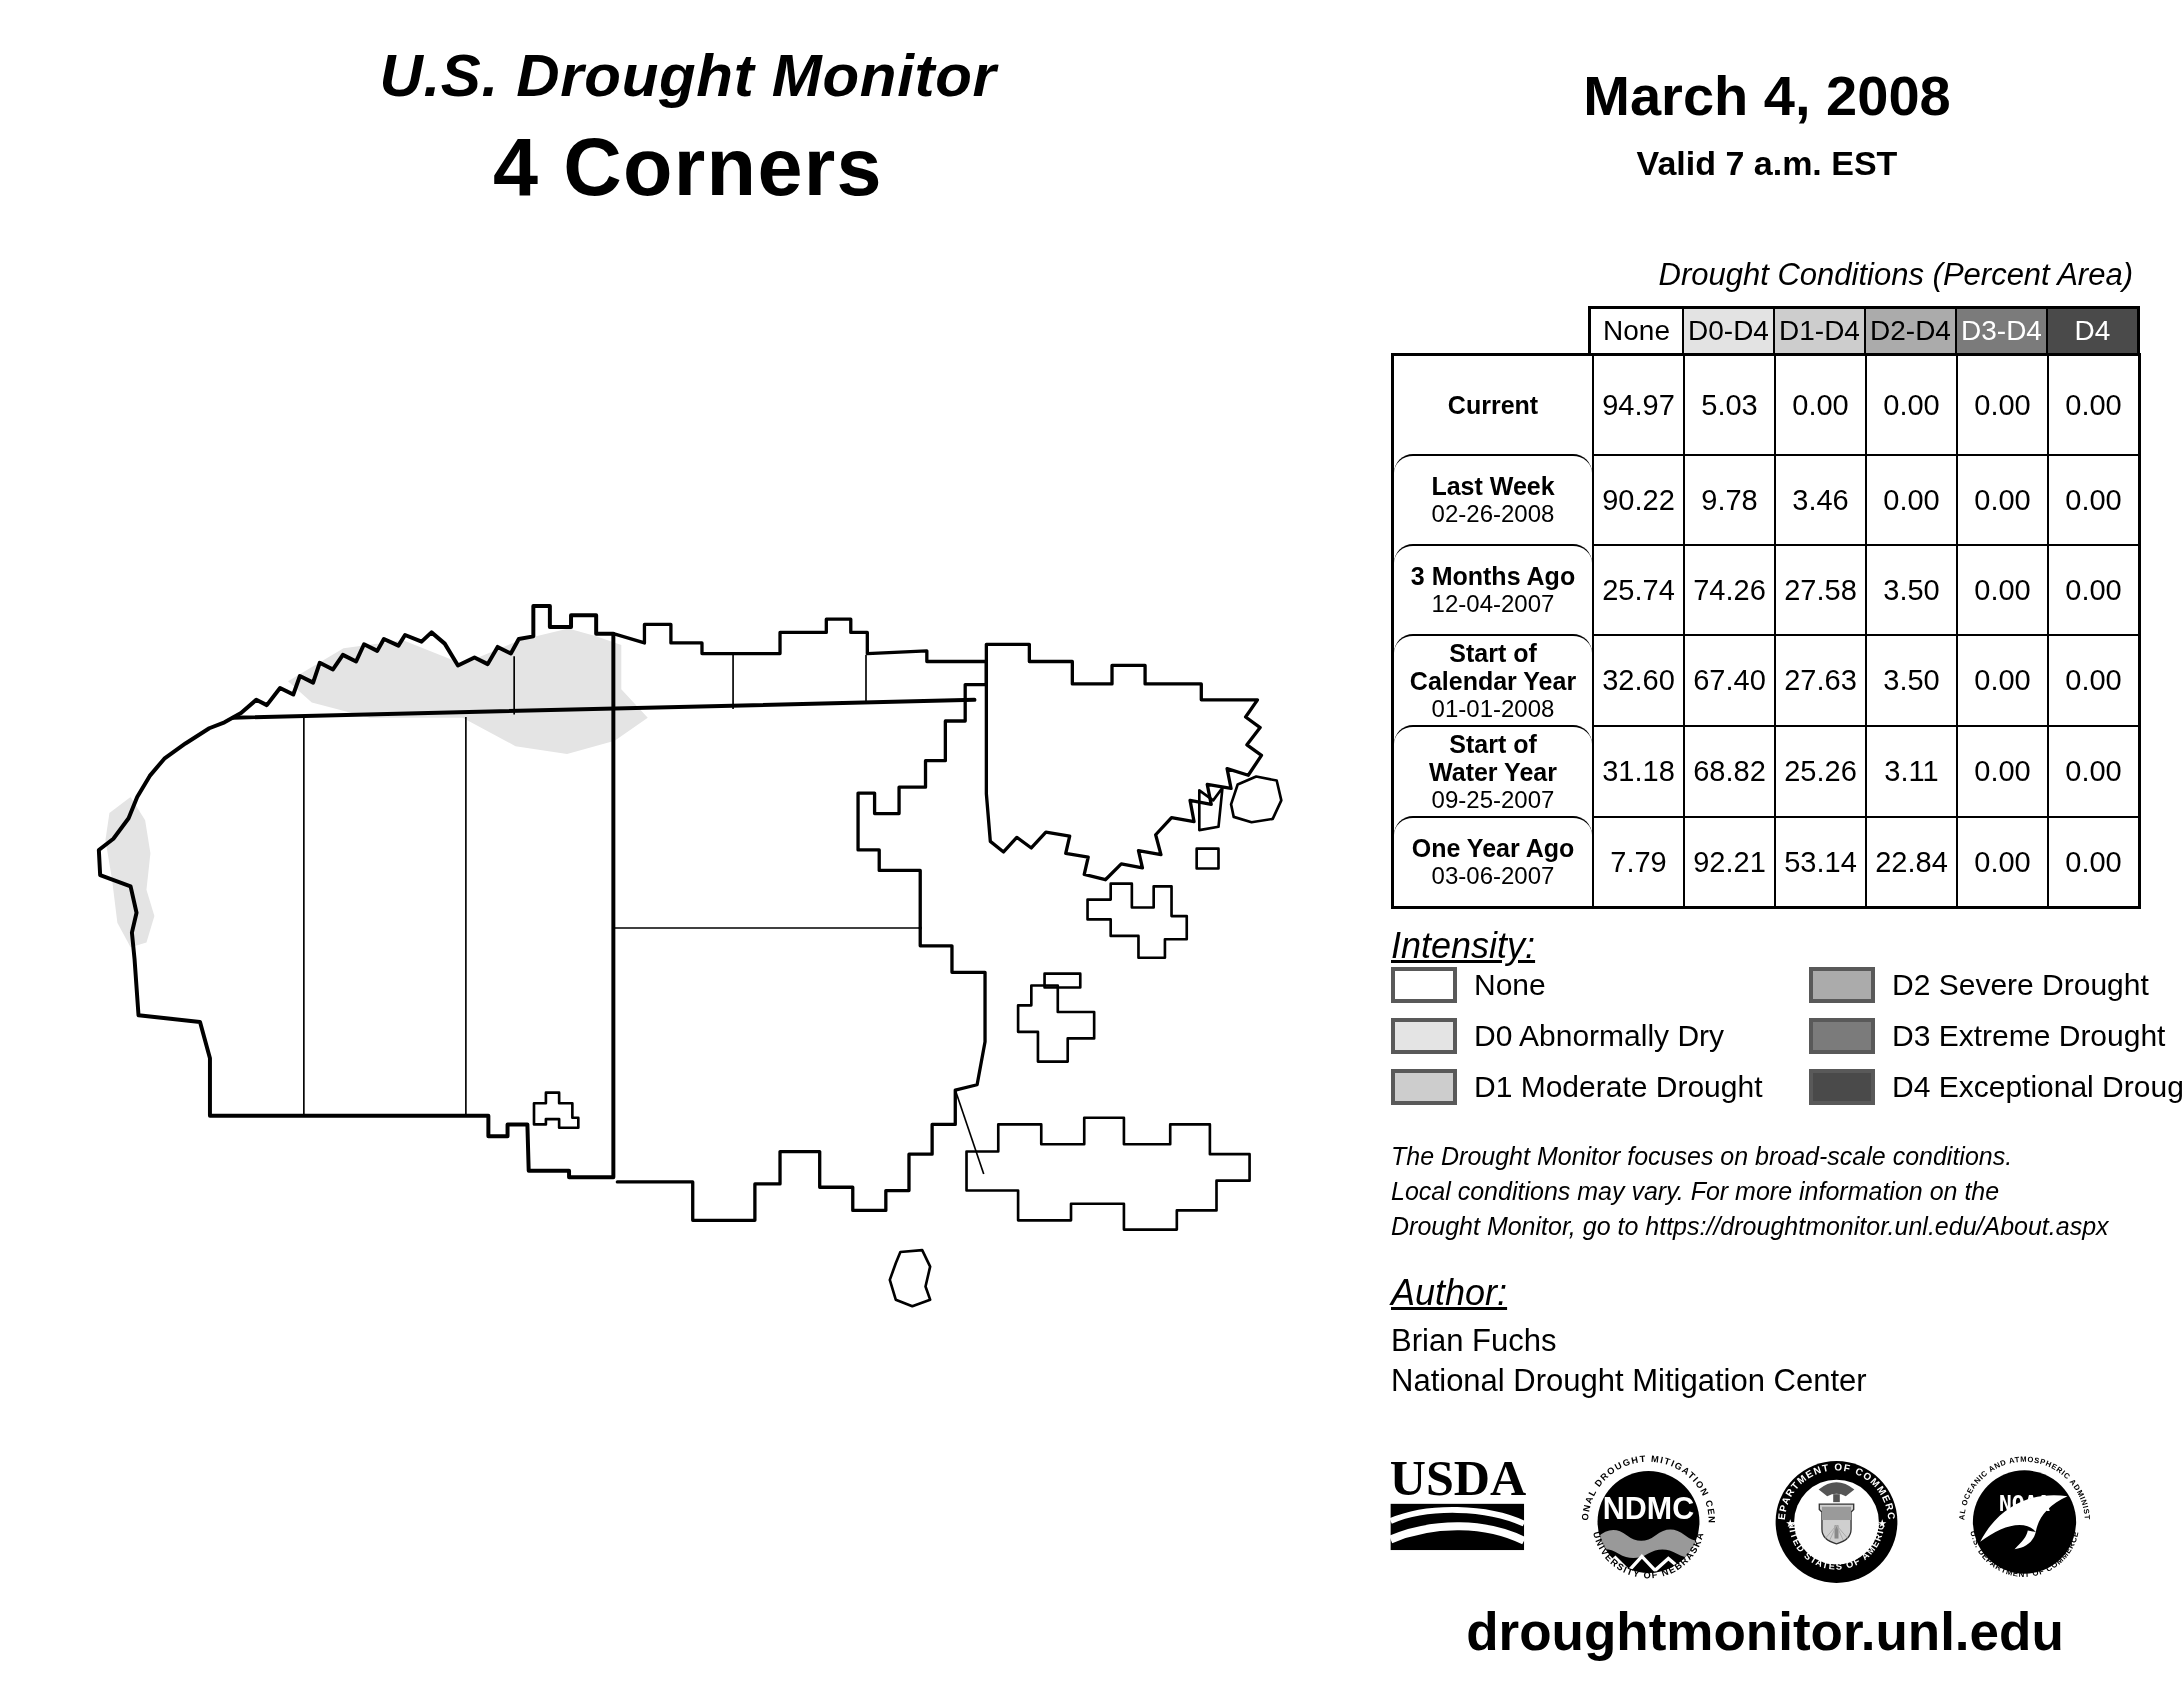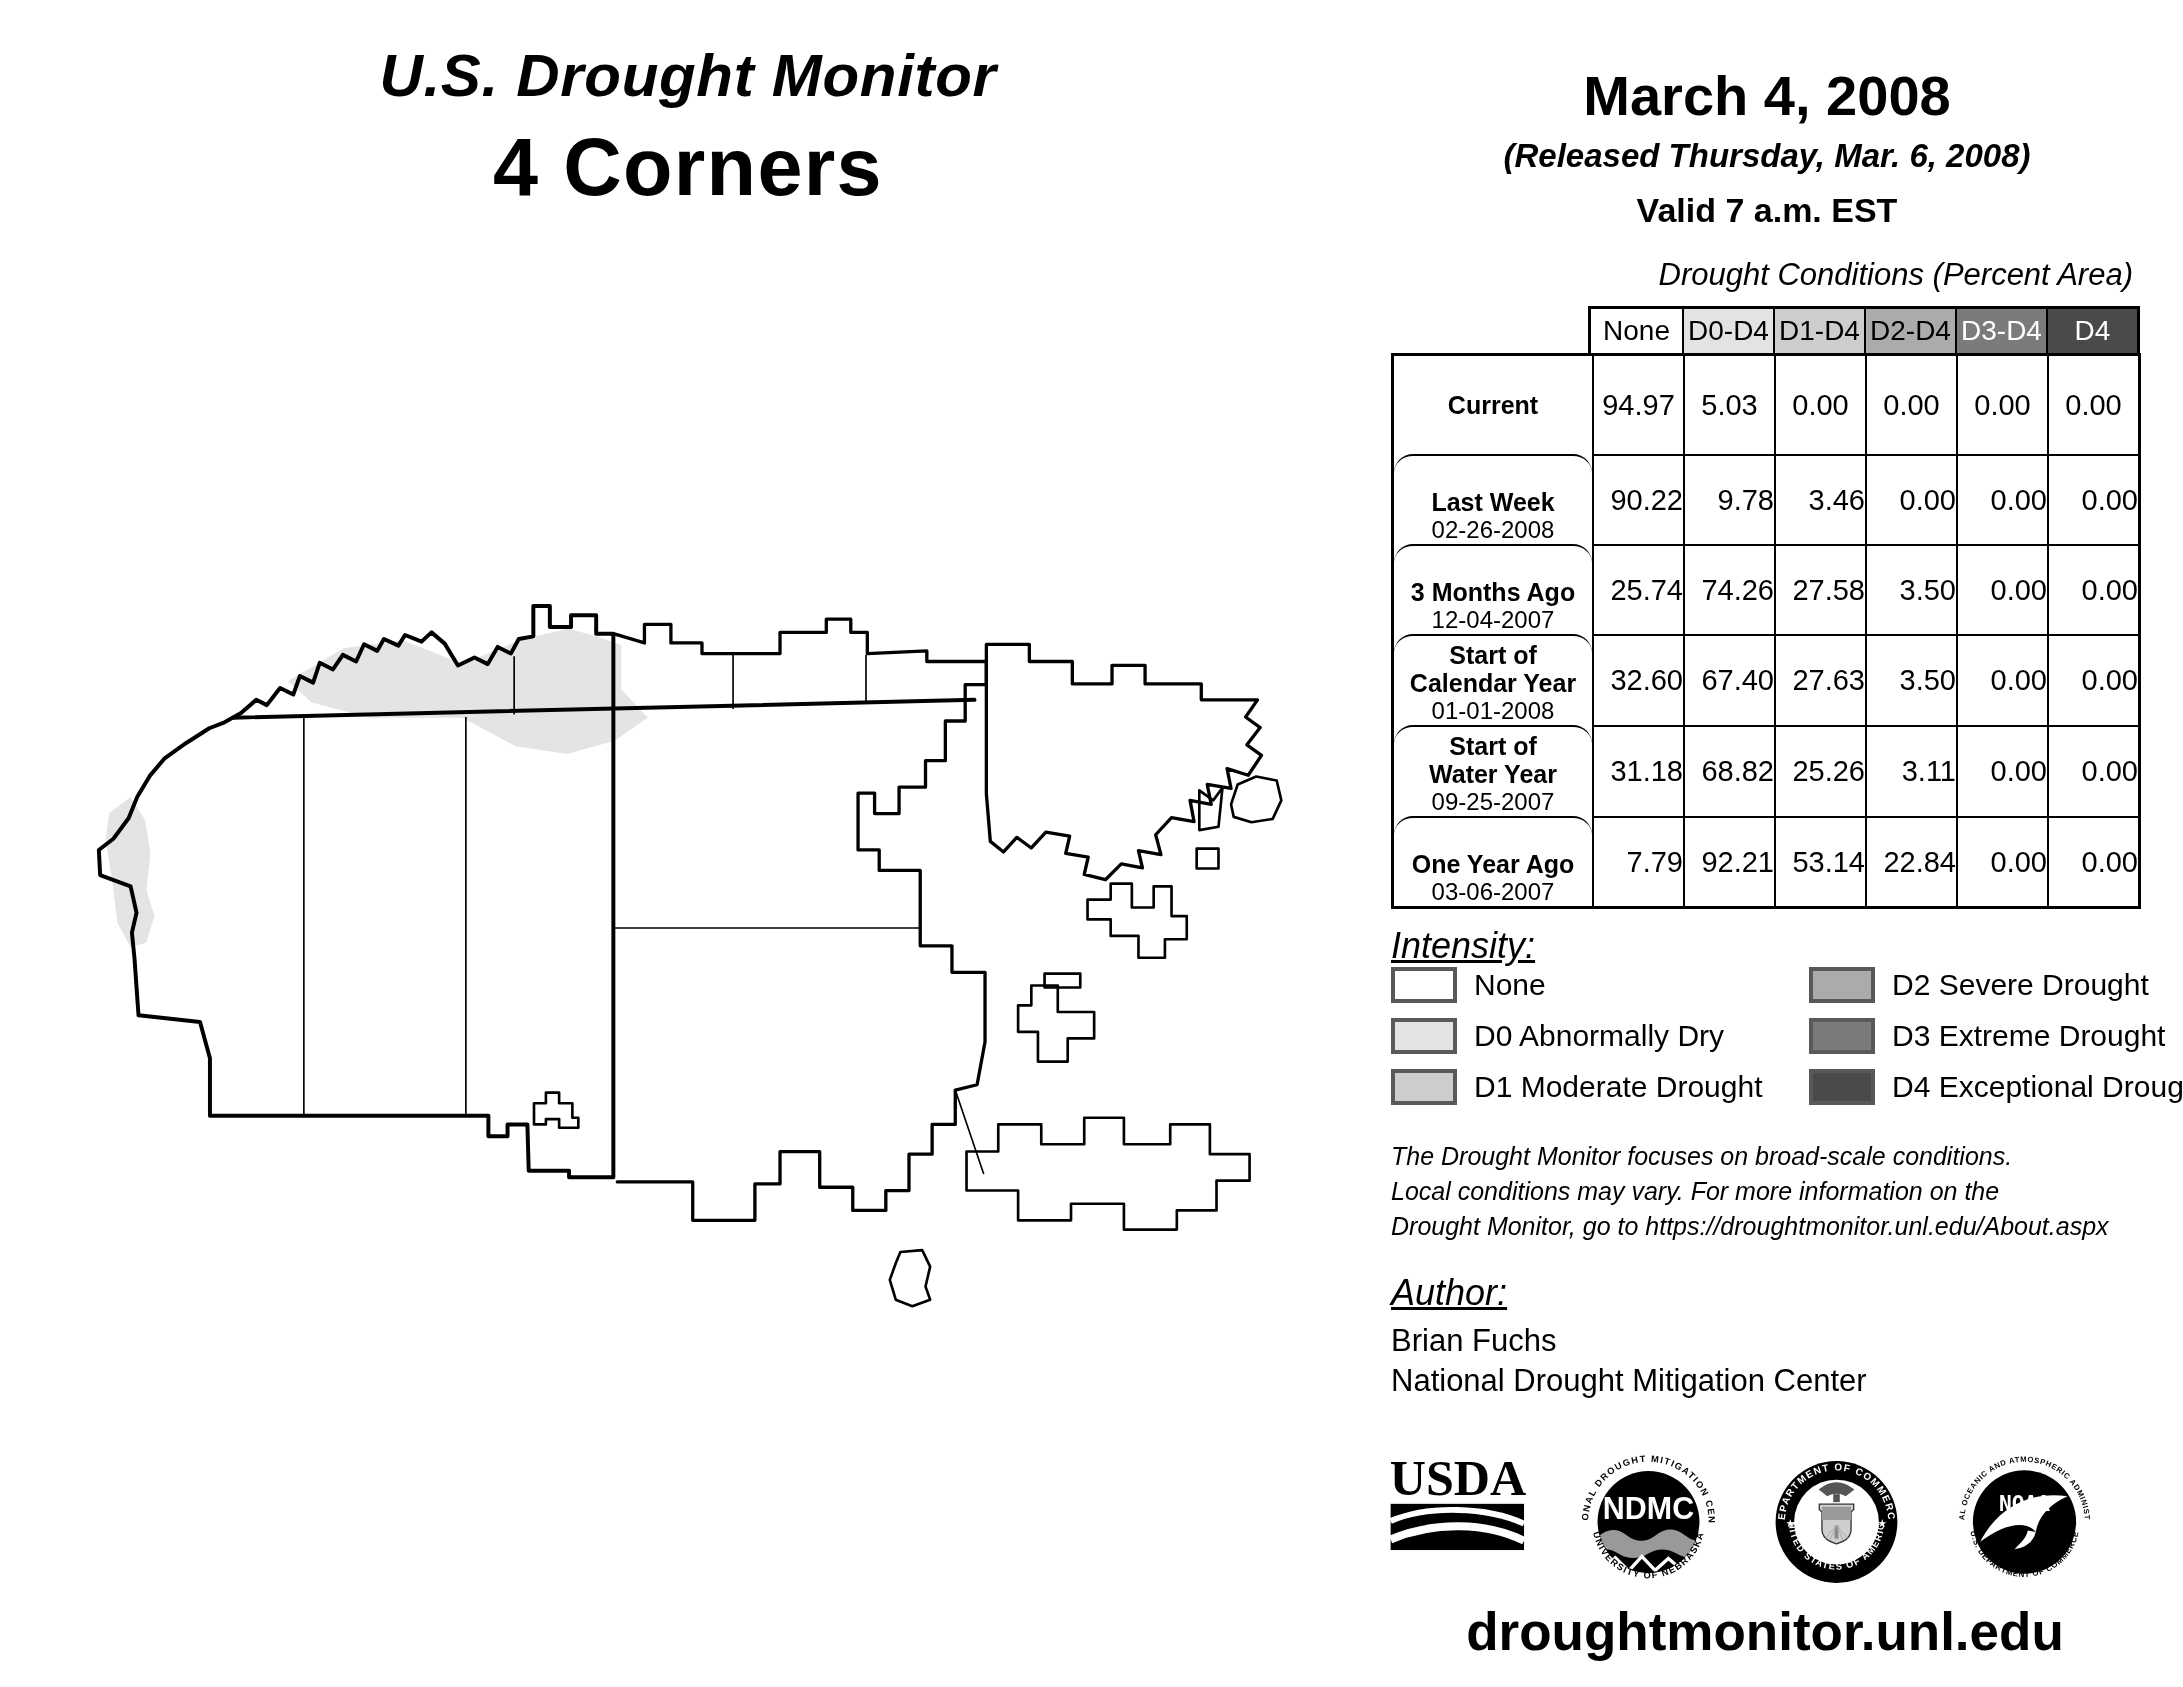--- a/index.html
+++ b/index.html
@@ -21,21 +21,21 @@
   #tbl-head{left:1588px;top:306px;display:flex;border:3.3px solid #000;background:#fff;}
   #tbl-head .hc{width:91px;height:44px;box-sizing:border-box;border-left:2.6px solid #000;
                 display:flex;align-items:center;justify-content:center;font-size:28px;}
   #tbl-head .hc:first-child{border-left:none;}
   #tbl-body{left:1391px;top:353px;border:3.3px solid #000;display:grid;background:#fff;
             grid-template-columns:198px 91px 91px 91px 91px 91px 91px;
             grid-template-rows:98px 90px 90px 91px 91px 90px;}
   #tbl-body>div{box-sizing:border-box;border-left:2.6px solid #000;display:flex;
                 align-items:center;justify-content:center;}
   #tbl-body>div:nth-child(7n+1){border-left:none;flex-direction:column;border-radius:19px;}
-  #tbl-body>div:nth-child(n+8){border-top:2.6px solid #000;justify-content:flex-end;}
+  #tbl-body>div:nth-child(n+8){border-top:2.6px solid #000;}
   .dc{font-size:29px;}
   .lc .rl{font-size:25px;font-weight:bold;line-height:1.12;text-align:center;}
   .lc .rd{font-size:24px;}
 
   
   #legend-heading{left:1391px;top:925px;font-size:36px;font-style:italic;text-decoration:underline;}
   .li{display:flex;align-items:center;}
   .sw{width:66px;height:36px;border:4px solid #595959;box-sizing:border-box;flex:none;}
   .li span{margin-left:17px;font-size:30px;white-space:nowrap;}
   .c1{left:1391px;} .c2{left:1809px;}
@@ -58,21 +58,20 @@
 
 <div id="page">
 
   <div class="abs" id="title-block">
     <div id="title-main">U.S. Drought Monitor</div>
     <div id="title-region">4 Corners</div>
   </div>
 
   <div class="abs" id="date-block">
     <div id="date-line">March 4, 2008</div>
-    <div id="released-line">(Released Thursday, Mar. 6, 2008)</div>
     <div id="valid-line">Valid 7 a.m. EST</div>
   </div>
 
   <svg class="abs" id="map-svg" style="left:79px;top:549px;" width="1283" height="840" viewBox="120 830 1940 1270" xmlns="http://www.w3.org/2000/svg">
 
     <g fill="#ffffff" stroke="none">
       <path d="M365,1078 L388,1058 L404,1066 L424,1040 L444,1050 L454,1022 L474,1032 L484,1002 L504,1012 L519,990 L539,1000 L551,974 L571,984 L581,966 L603,976 L613,960 L638,970 L653,956 L673,973 L693,1006 L718,994 L738,1004 L753,978 L773,988 L785,966 L807,962 L807,916 L832,916 L832,948 L864,948 L864,930 L902,930 L902,958 L928,958 L928,1780 L861,1780 L861,1770 L800,1770 L798,1700 L768,1700 L768,1718 L739,1718 L739,1687 L318,1687 L318,1600 L303,1545 L210,1535 L204,1450 L200,1410 L207,1380 L198,1340 L152,1323 L150,1285 L172,1268 L195,1237 L208,1205 L227,1173 L249,1147 L281,1124 L317,1101 L340,1092 Z"></path>
       <path d="M928,958 L975,972 L975,944 L1015,944 L1015,972 L1062,972 L1062,988 L1180,988 L1180,956 L1250,956 L1250,936 L1287,936 L1287,956 L1312,956 L1312,988 L1402,984 L1402,1000 L1492,1000 L1492,1035 L1460,1035 L1460,1090 L1430,1090 L1430,1150 L1400,1150 L1400,1190 L1360,1190 L1360,1230 L1323,1230 L1323,1199 L1298,1199 L1298,1285 L1330,1285 L1330,1316 L1392,1316 L1392,1403 L928,1403 Z"></path>
       <path d="M1492,1000 L1492,974 L1557,974 L1557,1000 L1622,1000 L1622,1034 L1682,1034 L1682,1006 L1732,1006 L1732,1034 L1817,1034 L1817,1058 L1902,1058 L1884,1084 L1906,1100 L1886,1126 L1908,1142 L1888,1172 L1856,1162 L1862,1192 L1826,1186 L1832,1216 L1800,1210 L1806,1242 L1772,1236 L1748,1262 L1756,1292 L1722,1286 L1728,1312 L1696,1306 L1672,1330 L1640,1322 L1646,1296 L1612,1290 L1618,1264 L1582,1258 L1560,1282 L1538,1266 L1518,1288 L1498,1272 L1492,1200 Z"></path>
       <path d="M928,1403 L1392,1403 L1392,1430 L1440,1430 L1440,1470 L1490,1470 L1490,1575 L1478,1640 L1445,1648 L1445,1700 L1410,1700 L1410,1745 L1375,1745 L1375,1800 L1340,1800 L1340,1830 L1290,1830 L1290,1795 L1240,1795 L1240,1741 L1180,1741 L1180,1790 L1142,1790 L1142,1845 L1048,1845 L1048,1787 L934,1787 L928,1780 Z"></path>

